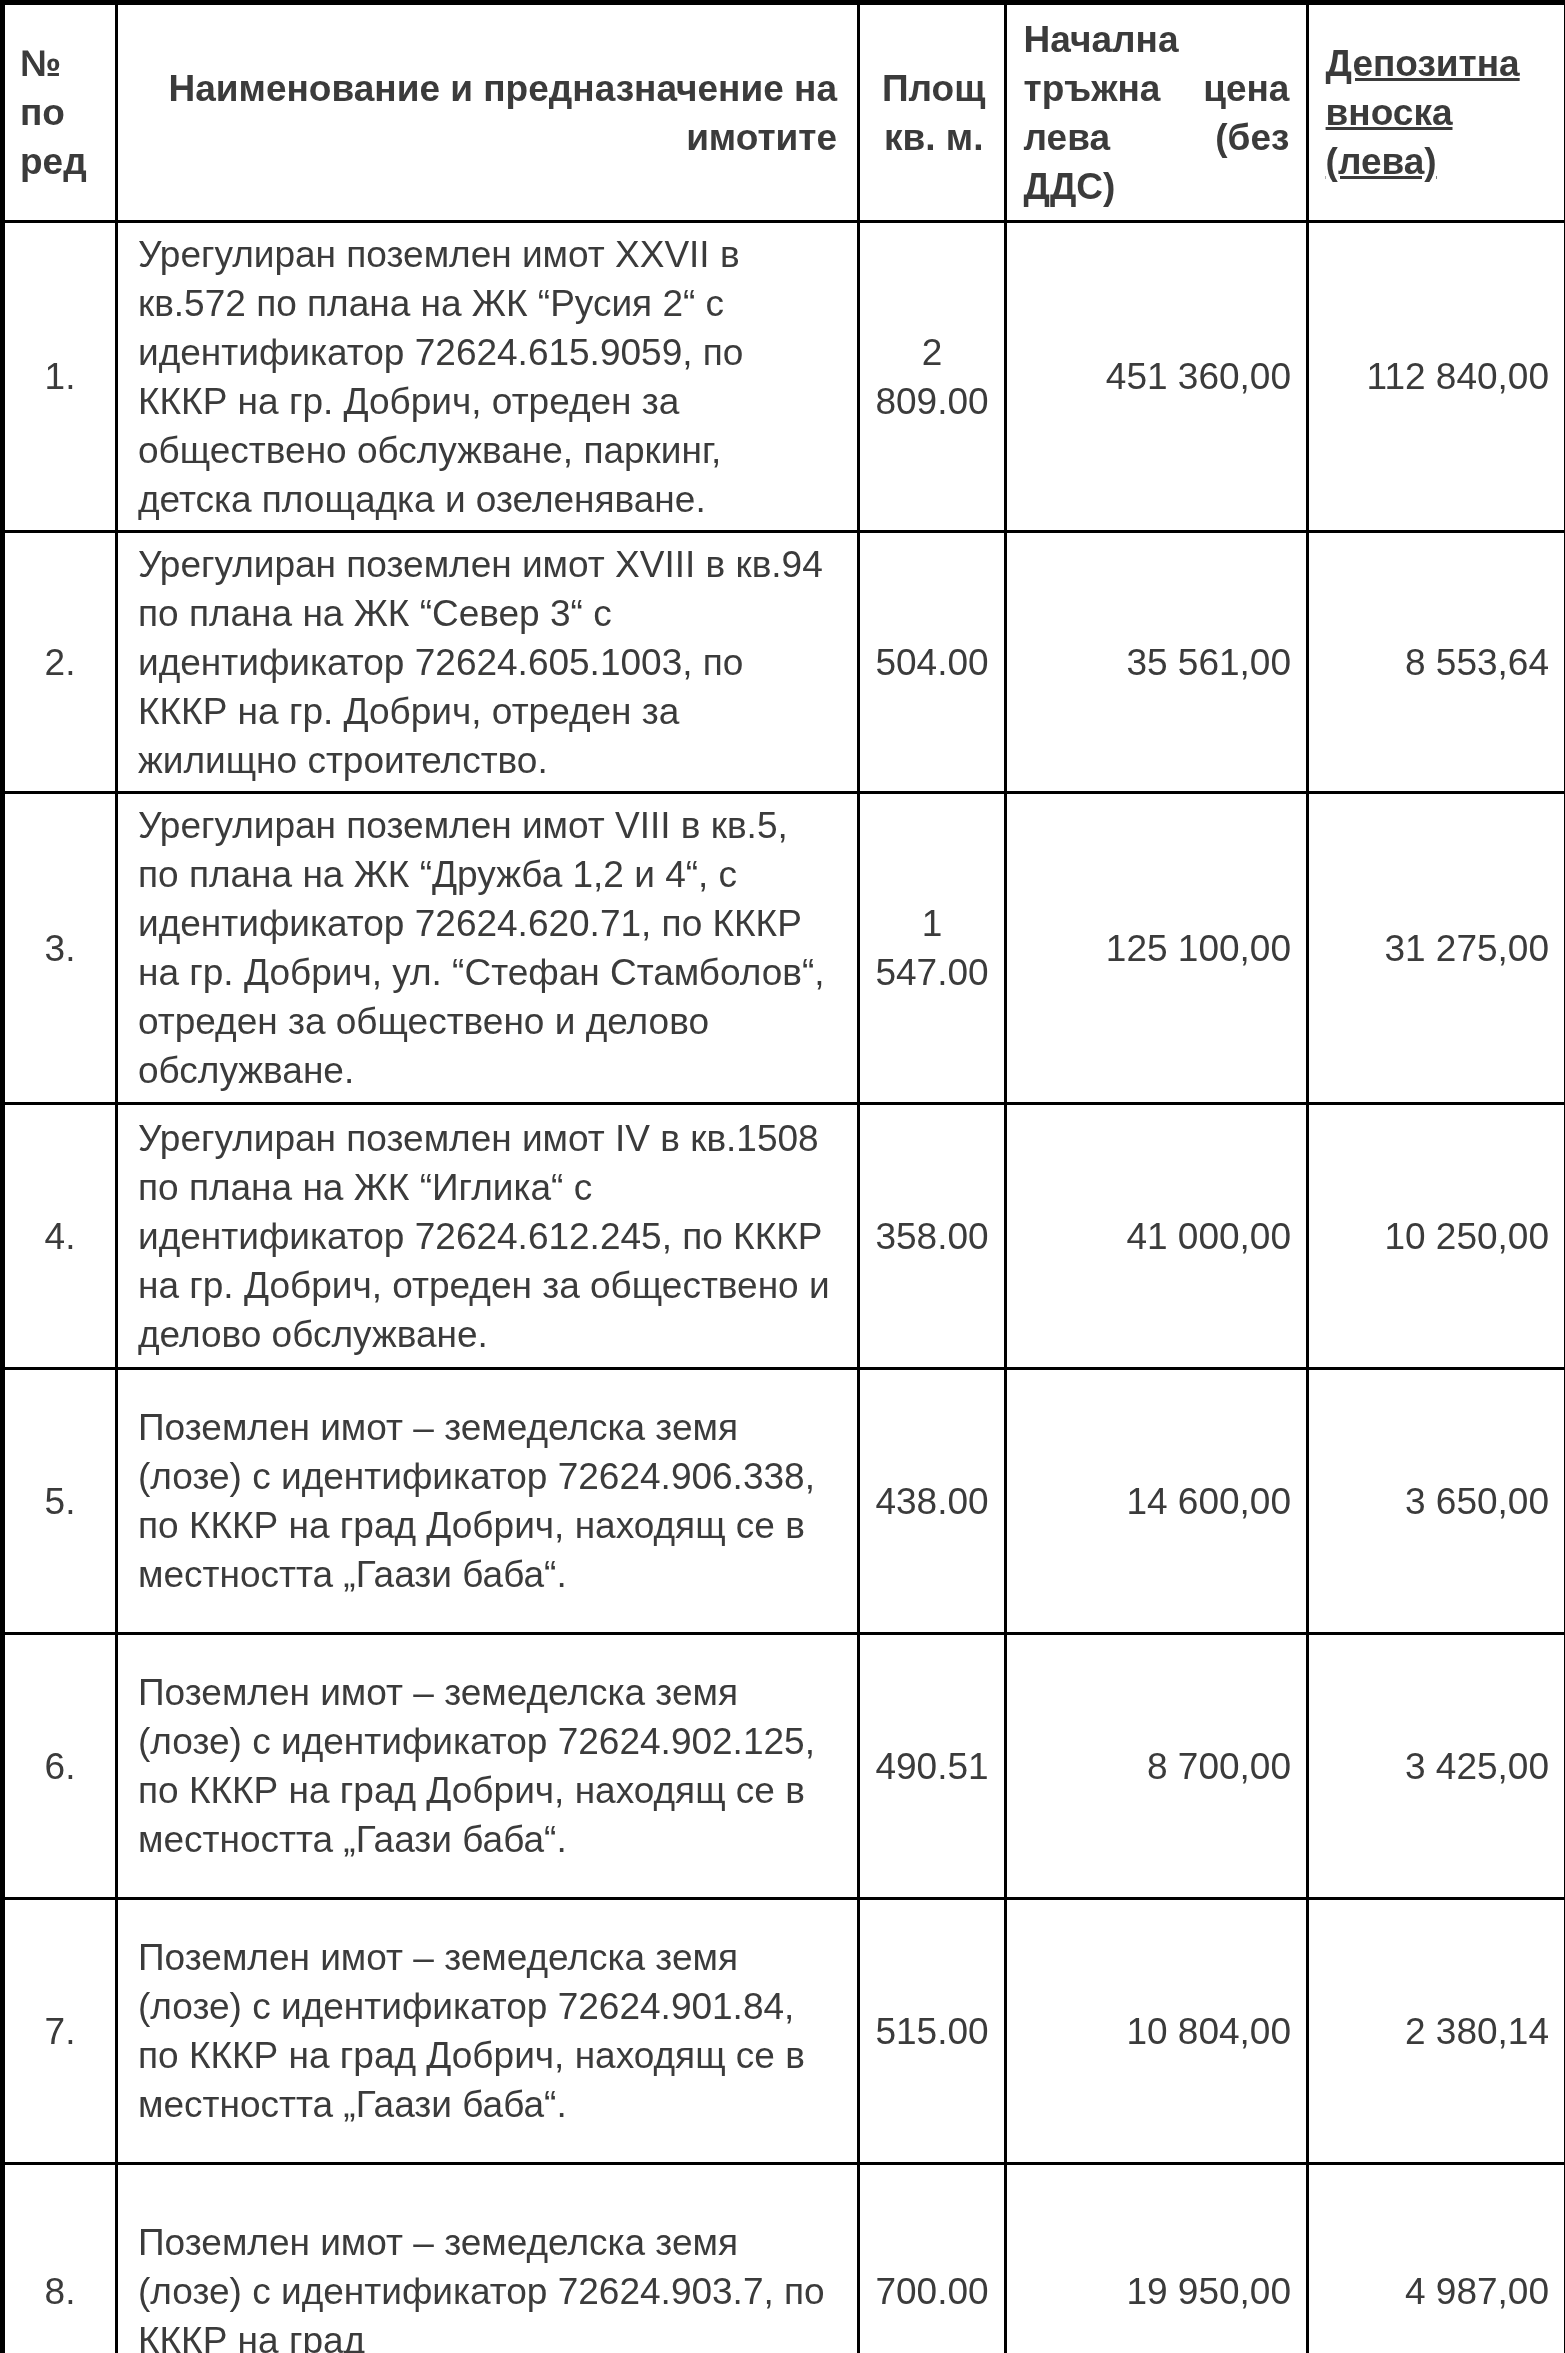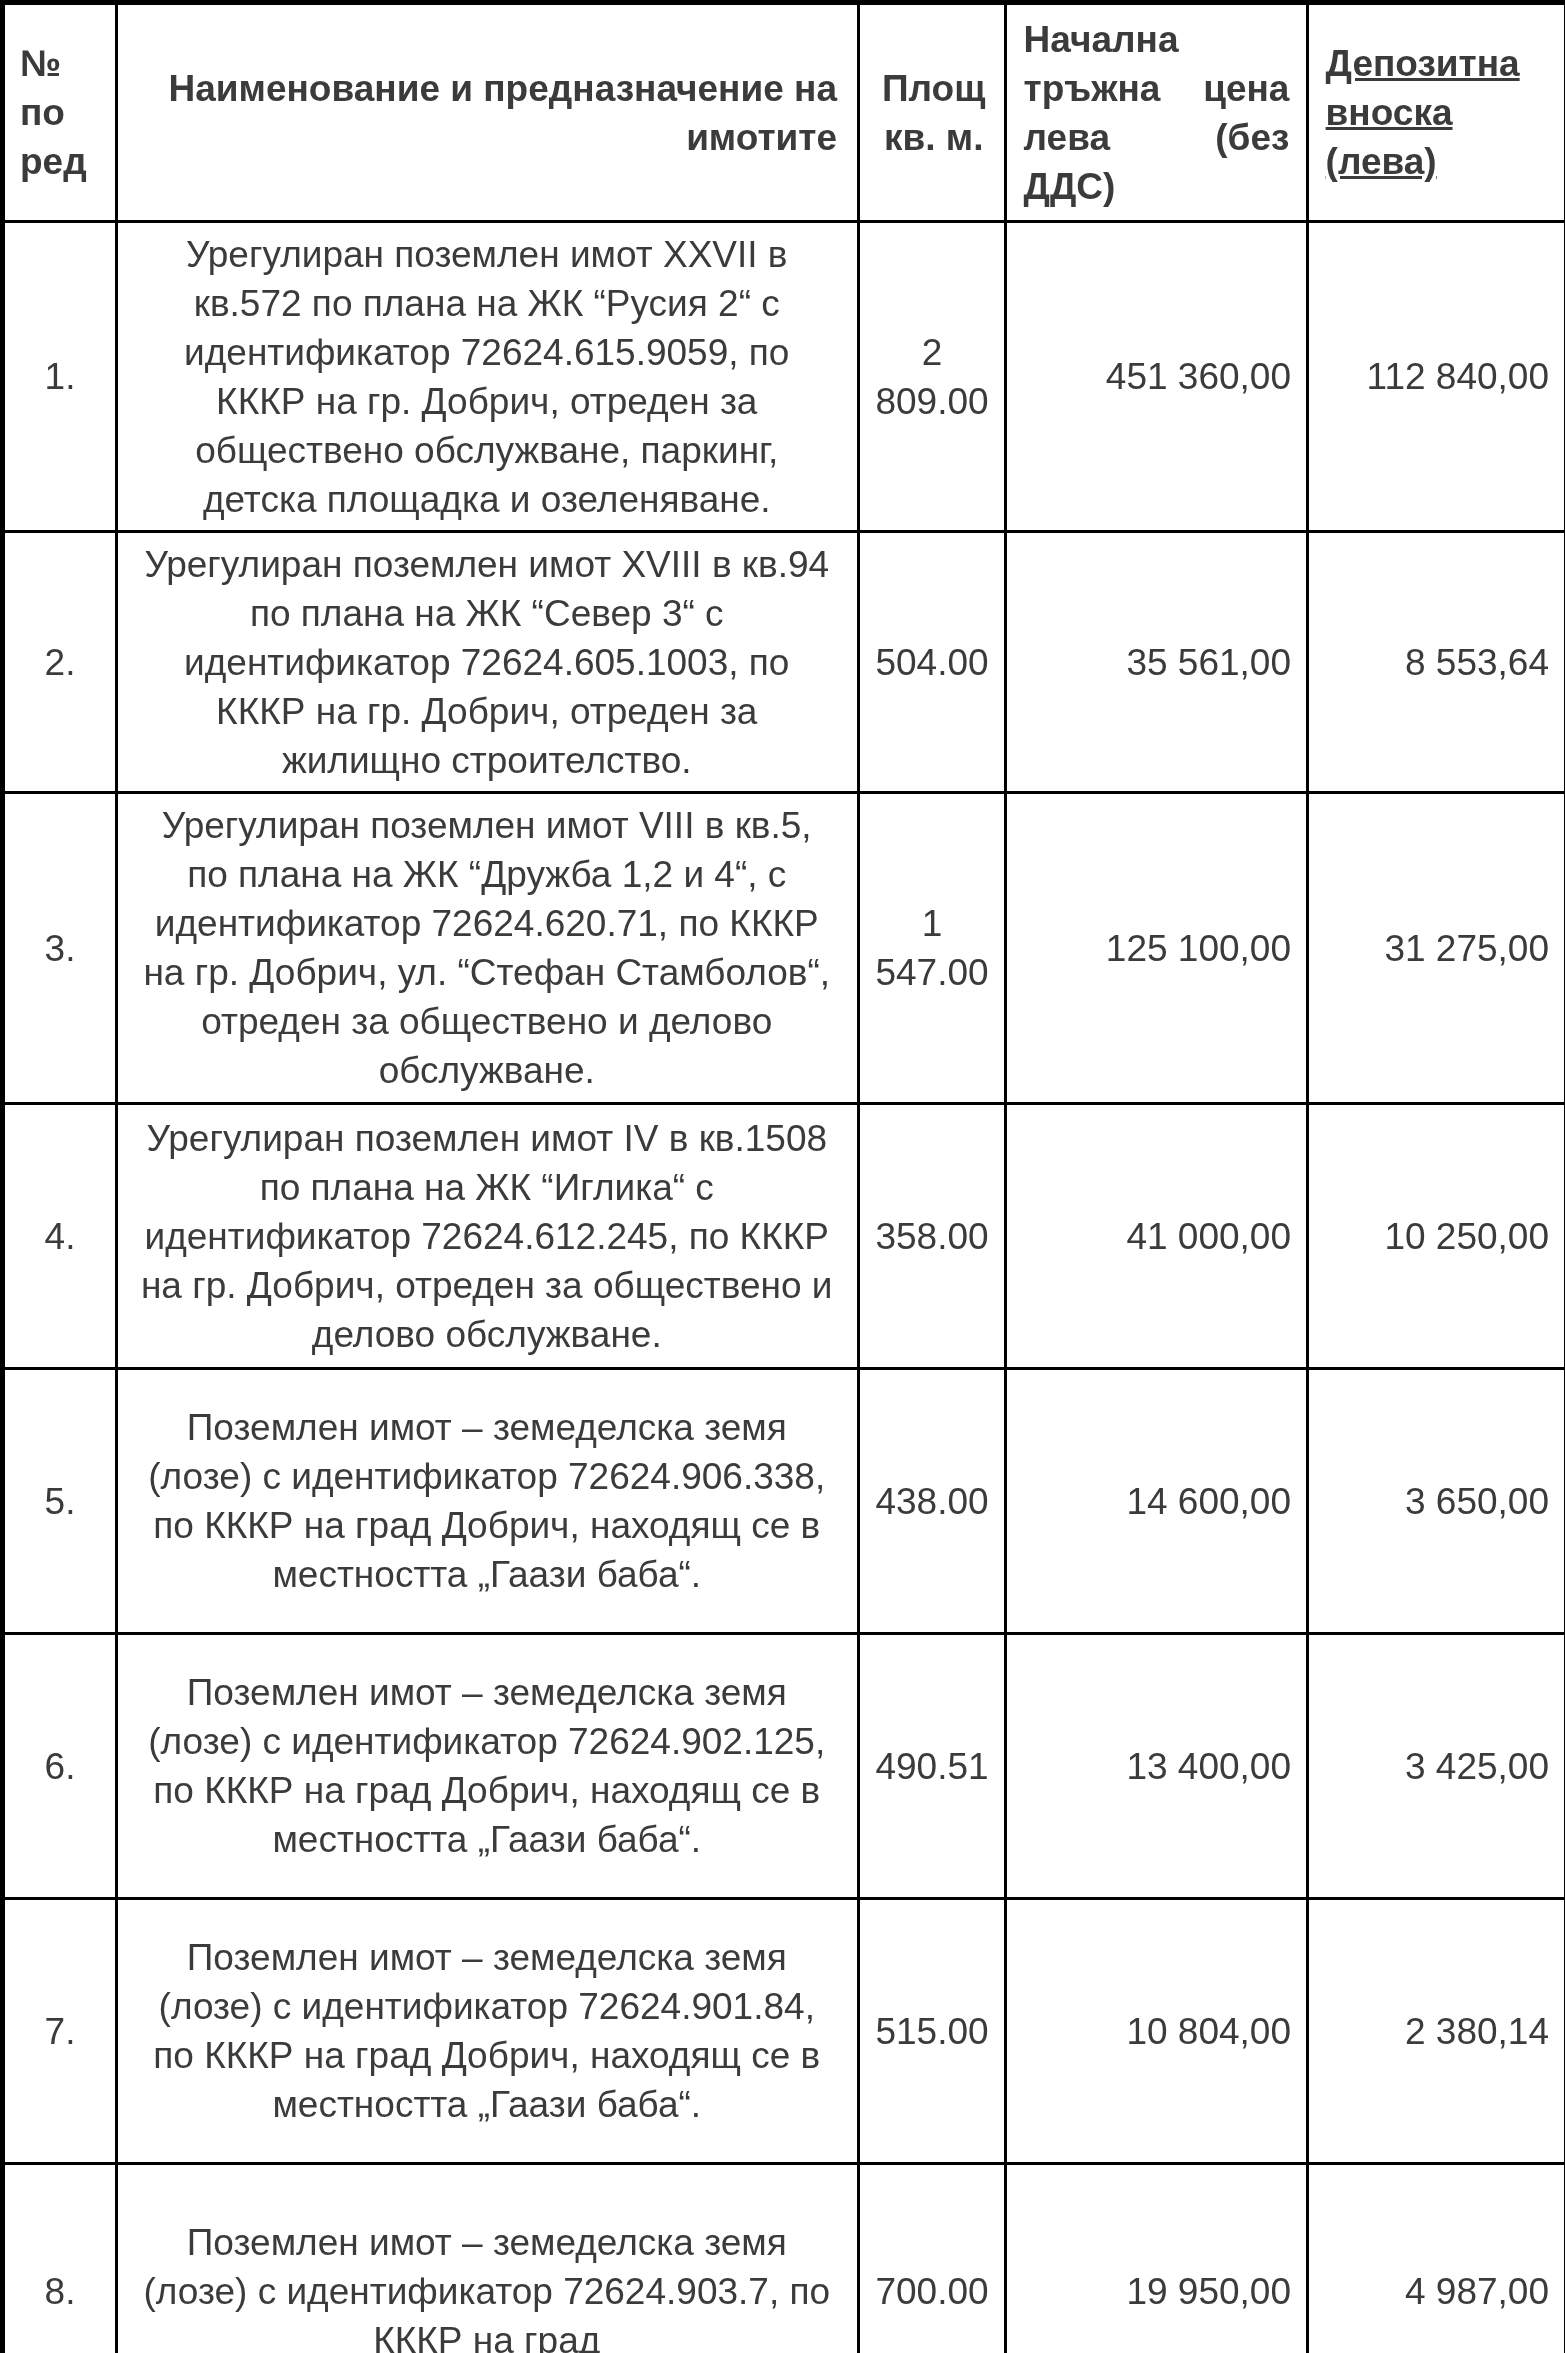--- a/index.html
+++ b/index.html
@@ -57,21 +57,21 @@
   tbody tr:nth-child(6) { height: 265px; }
   tbody tr:nth-child(7) { height: 265px; }
   tbody tr:nth-child(8) { height: 257px; }
 
   td.cell-num {
     text-align: center;
     vertical-align: middle;
     padding: 3.3px;
   }
   td.cell-name {
-    text-align: center;
+    text-align: left;
     vertical-align: middle;
     padding: 6.6px 21.5px 6.6px 20px;
   }
   td.cell-area {
     text-align: center;
     vertical-align: middle;
     padding: 3.3px 10px;
   }
   td.cell-price,
   td.cell-deposit {
@@ -133,21 +133,21 @@
       <td class="cell-num">5.</td>
       <td class="cell-name">Поземлен имот – земеделска земя (лозе) с идентификатор 72624.906.338, по КККР на град Добрич, находящ се в местността „Гаази баба“.</td>
       <td class="cell-area">438.00</td>
       <td class="cell-price">14 600,00</td>
       <td class="cell-deposit">3 650,00</td>
     </tr>
     <tr>
       <td class="cell-num">6.</td>
       <td class="cell-name">Поземлен имот – земеделска земя (лозе) с идентификатор 72624.902.125, по КККР на град Добрич, находящ се в местността „Гаази баба“.</td>
       <td class="cell-area">490.51</td>
-      <td class="cell-price">13 400,00</td>
+      <td class="cell-price">8 700,00</td>
       <td class="cell-deposit">3 425,00</td>
     </tr>
     <tr>
       <td class="cell-num">7.</td>
       <td class="cell-name">Поземлен имот – земеделска земя (лозе) с идентификатор 72624.901.84, по КККР на град Добрич, находящ се в местността „Гаази баба“.</td>
       <td class="cell-area">515.00</td>
       <td class="cell-price">10 804,00</td>
       <td class="cell-deposit">2 380,14</td>
     </tr>
     <tr>

